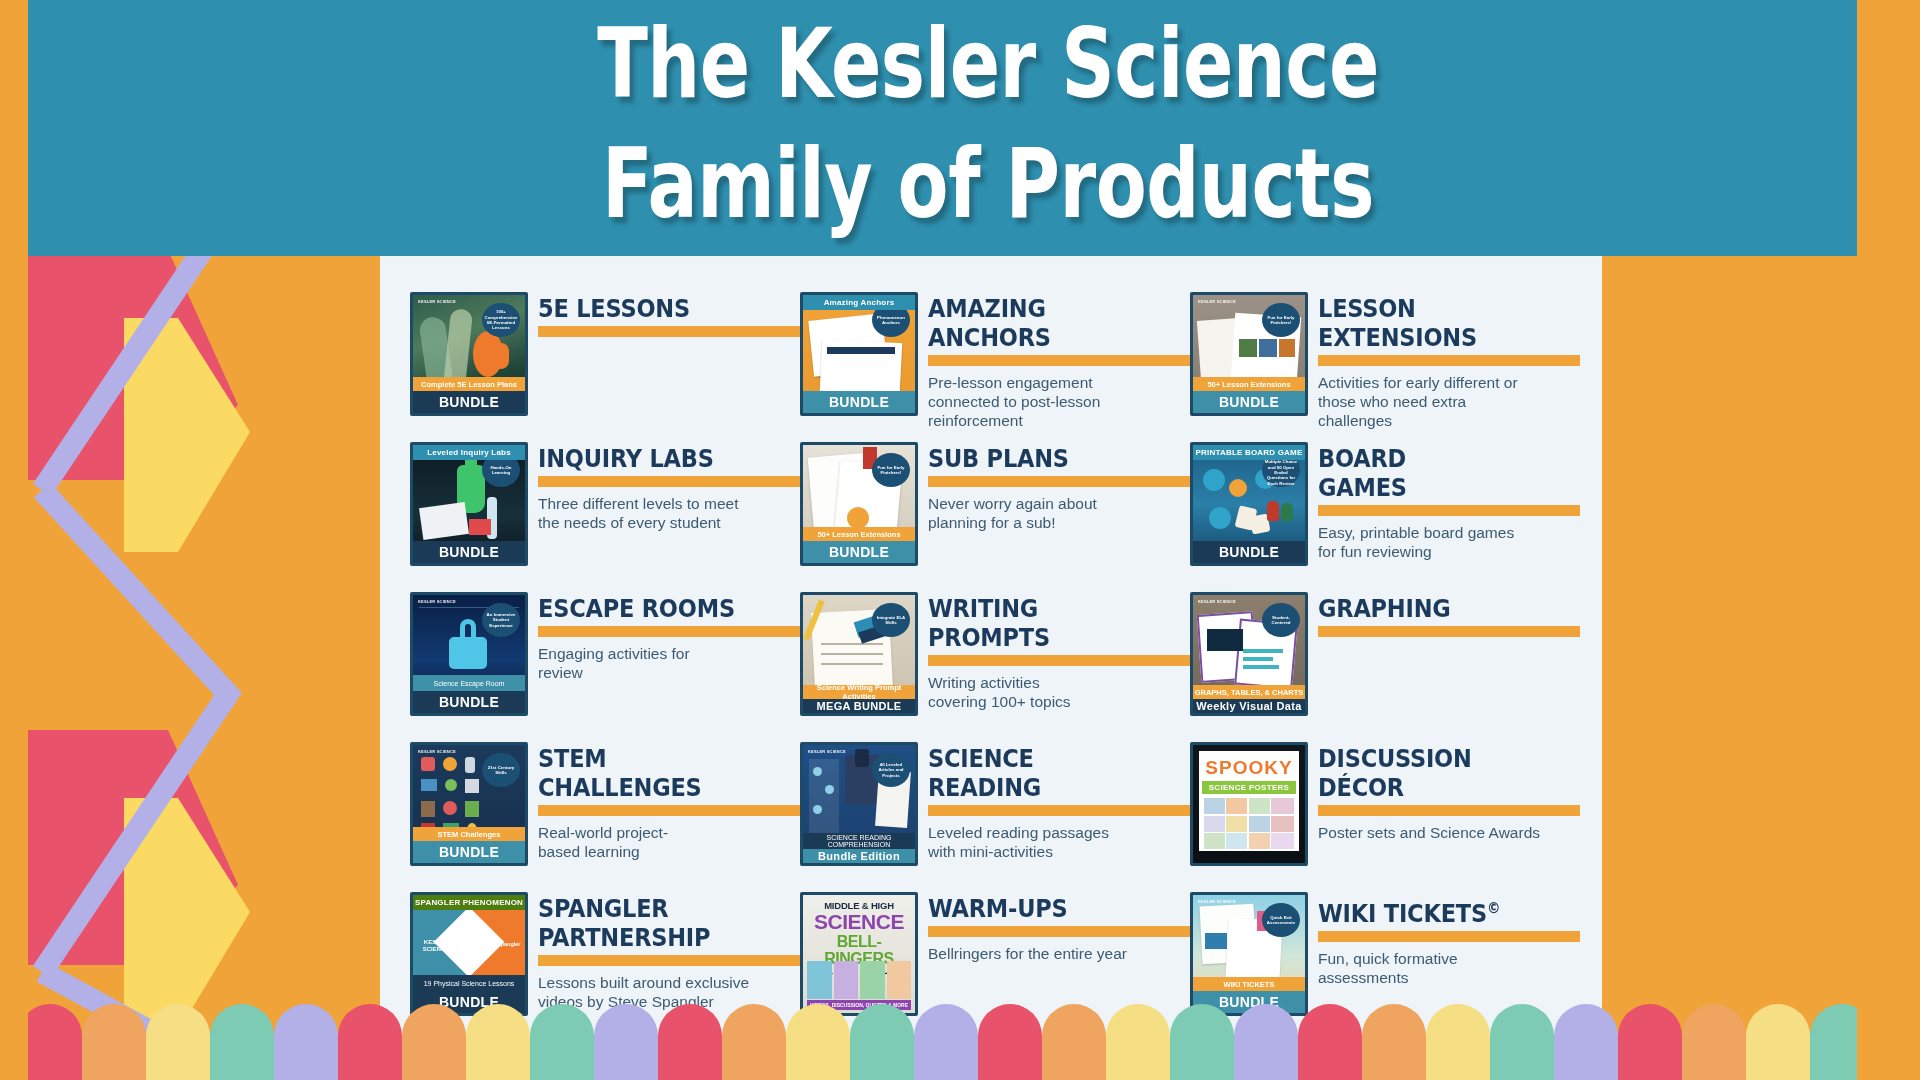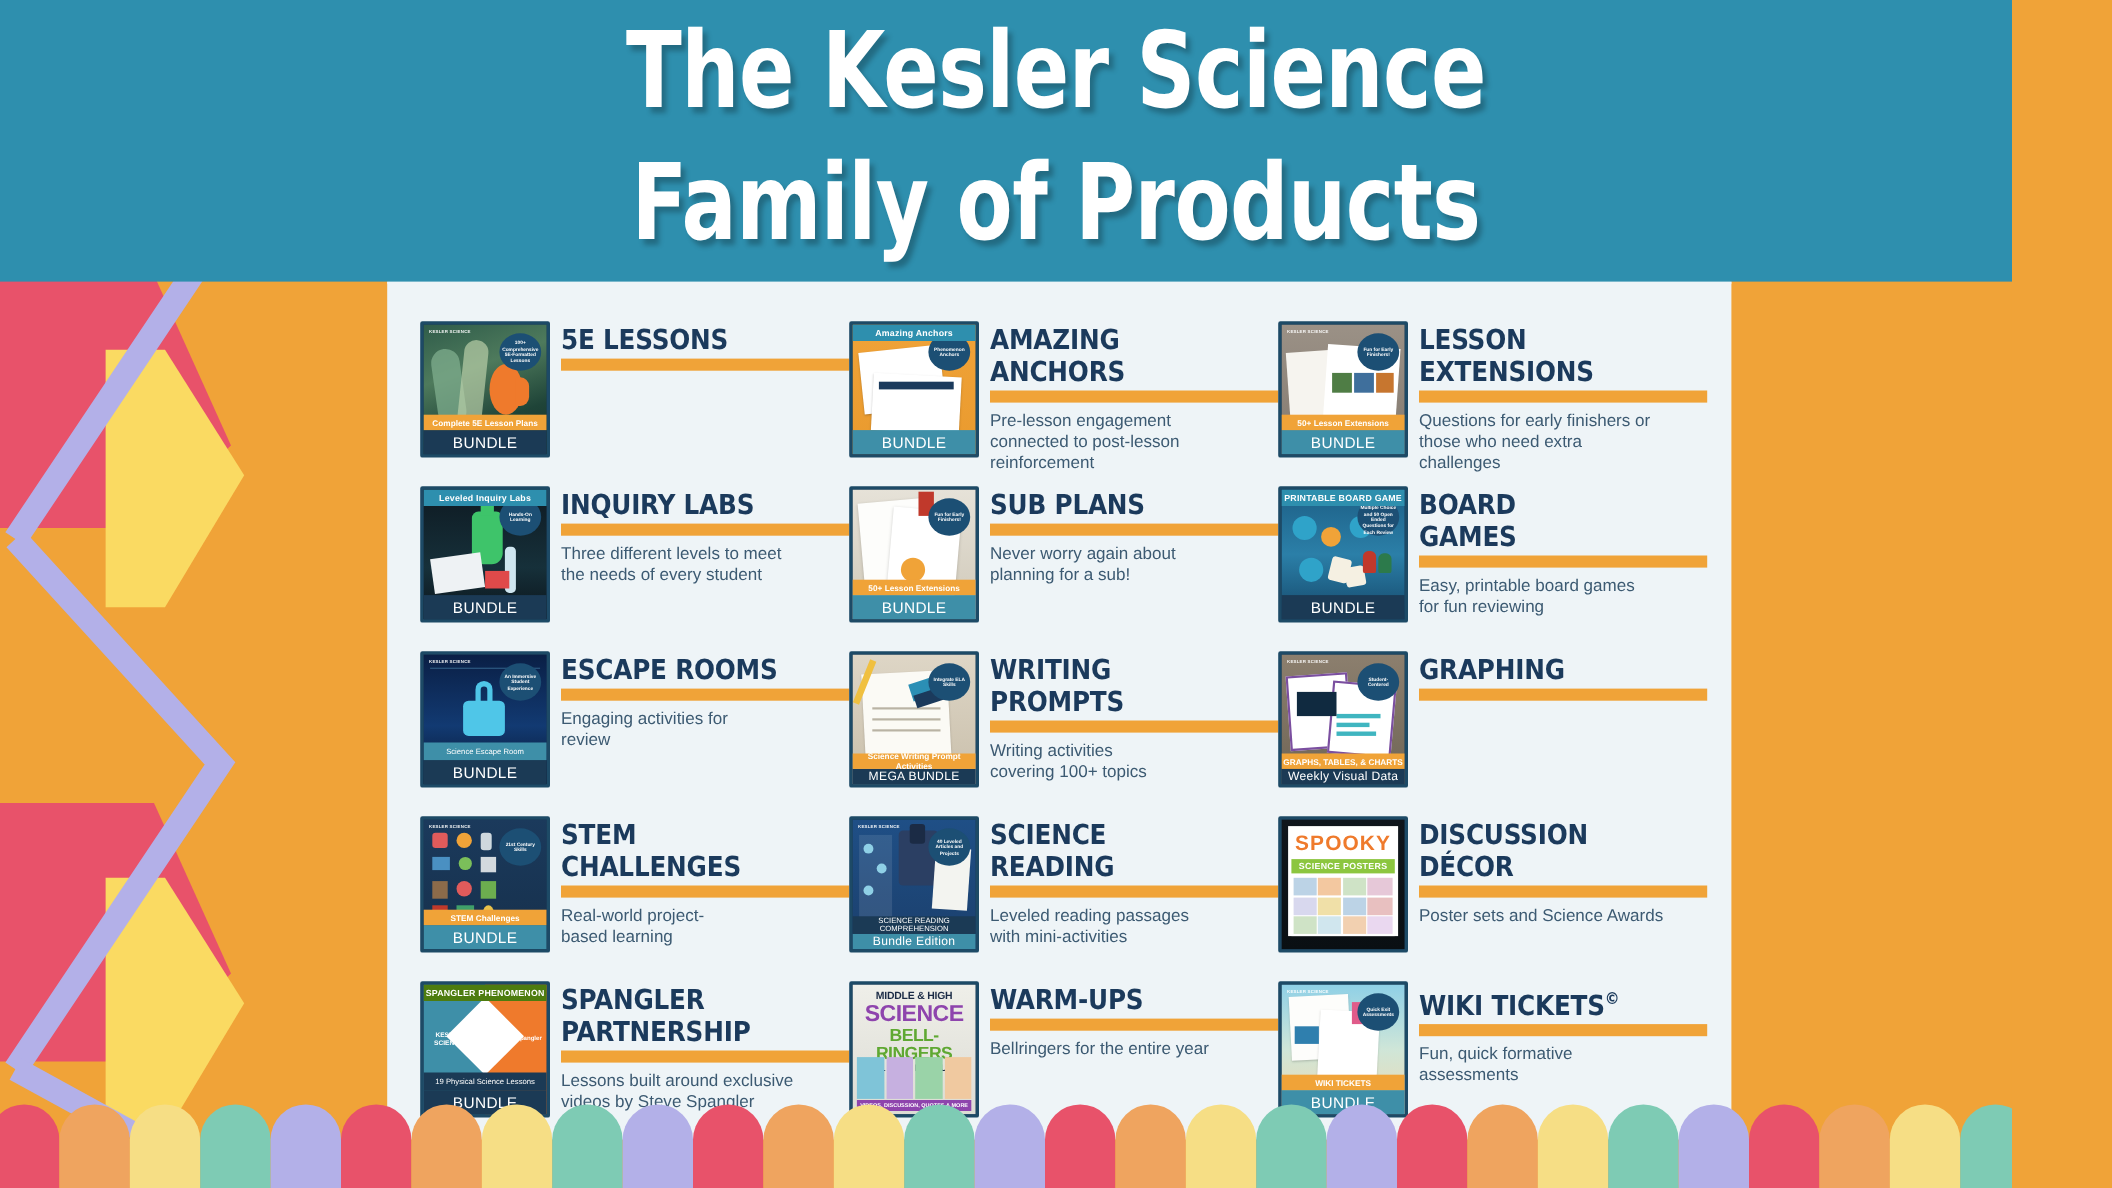--- a/index.html
+++ b/index.html
@@ -4,21 +4,21 @@
 <style>
   * { box-sizing: border-box; margin: 0; padding: 0; }
   html, body { width: 1920px; height: 1080px; overflow: hidden; }
   body {
     font-family: "Liberation Sans", sans-serif;
     background: #f0a338;
     position: relative;
   }
 
   
-  #poster { position: absolute; inset: 0; width: 1829px; height: 1080px; overflow: hidden; background: #f0a338; }
+  #poster { position: absolute; inset: 0; width: 1829px; height: 1080px; overflow: hidden; background: #f0a338; margin-left: 28px; }
 
   
   #header-band {
     position: absolute; left: 0; top: 0; width: 1920px; height: 256px;
     background: #2e8fae;
     z-index: 5;
   }
   #poster-title {
     position: absolute; left: 0; top: 4px; width: 1920px;
     text-align: center;
@@ -97,21 +97,21 @@
     display: flex; align-items: center; justify-content: center;
   }
   .thumb .band-sub {
     position: absolute; left: 0; right: 0;
     color: #fff; font-size: 7px; text-align: center;
     display: flex; align-items: center; justify-content: center;
   }
   .thumb .bundle {
     position: absolute; left: 0; right: 0; bottom: 0;
     background: #1b3a55; color: #fff;
-    font-weight: normal; font-size: 14px;
+    font-weight: bold; font-size: 14px;
     display: flex; align-items: center; justify-content: center;
     letter-spacing: .3px;
   }
   .thumb .bundle.teal { background: #3e8fa8; }
   .thumb .bundle.small { font-size: 11px; }
 
   
   .body { padding-top: 2px; flex: 1 1 auto; min-width: 0; }
   .title {
     color: #1b3a5c;
@@ -214,21 +214,21 @@
           <div style="position:absolute;left:86px;top:44px;width:16px;height:18px;background:#c7762f;"></div>
           <div class="ks">KESLER SCIENCE</div>
           <div class="badge">Fun for Early Finishers!</div>
           <div class="bundle teal" style="height:22px;bottom:0">BUNDLE</div>
           <div class="band-orange" style="bottom:22px;height:14px;">50+ Lesson Extensions</div>
         </div>
         <div class="body">
           <div class="title">LESSON
 EXTENSIONS</div>
           <div class="rule"></div>
-          <div class="desc">Questions for early finishers or
+          <div class="desc">Activities for early different or
 those who need extra
 challenges</div>
         </div>
       </div>
       <div class="card">
         <div class="thumb">
           <div class="art" style="background:linear-gradient(180deg,#0e1a22 0%,#16303a 60%,#0b141a 100%)"></div>
           <div style="position:absolute;left:44px;top:20px;width:28px;height:48px;background:#3ec46a;border-radius:6px 6px 10px 10px;"></div>
           <div style="position:absolute;left:52px;top:10px;width:12px;height:14px;background:#3ec46a;"></div>
           <div style="position:absolute;left:8px;top:60px;width:46px;height:32px;background:#eef2f4;transform:rotate(-8deg);"></div>

